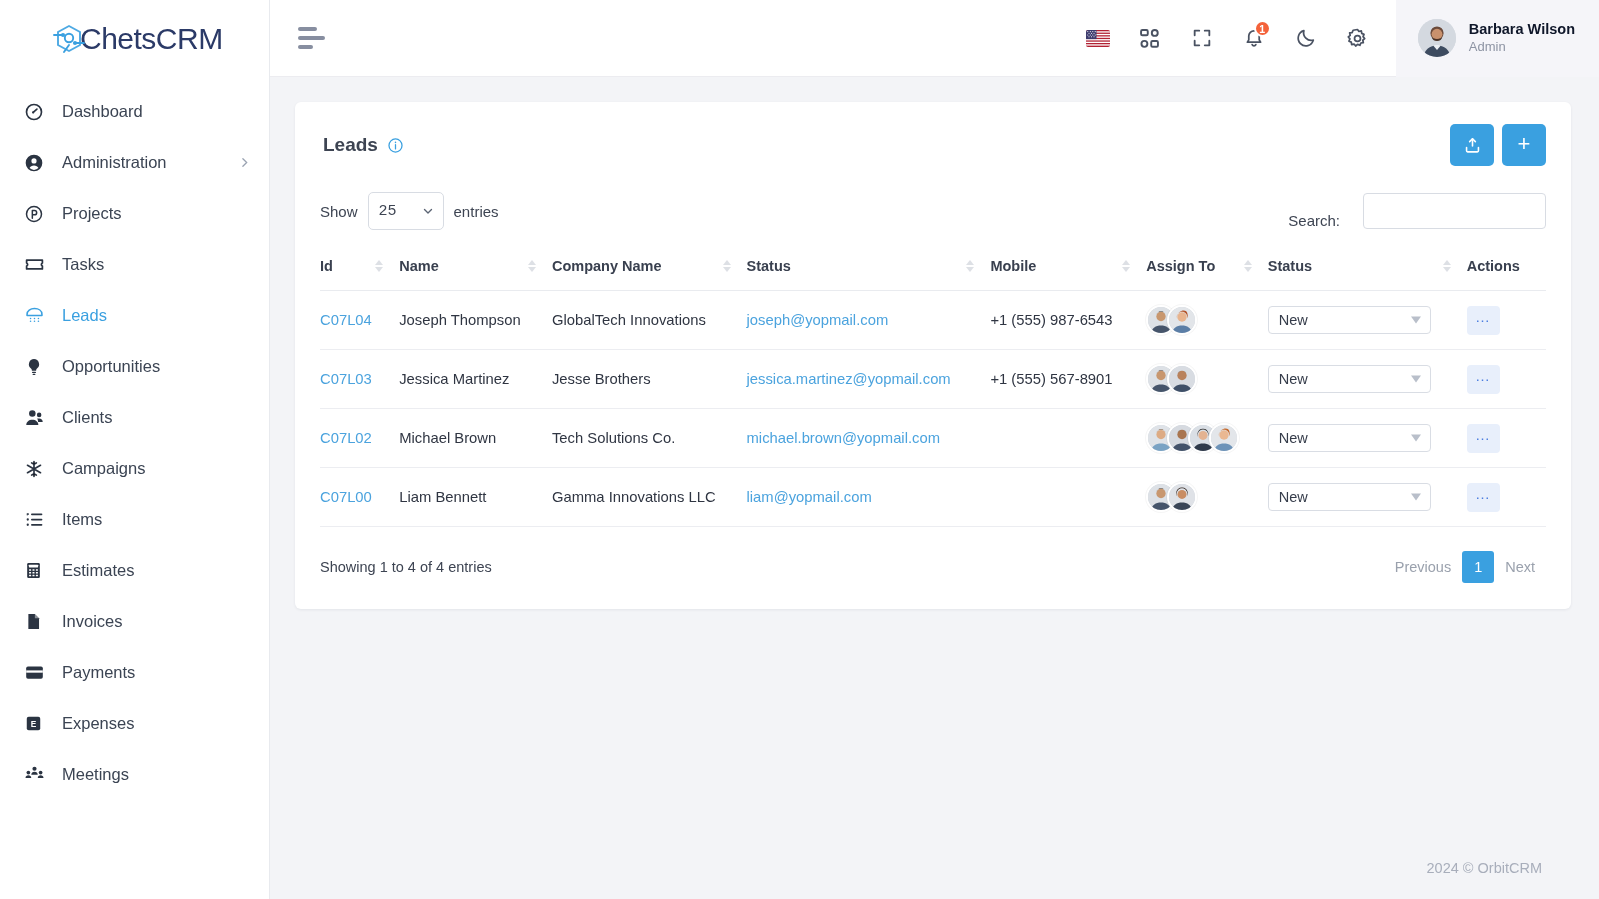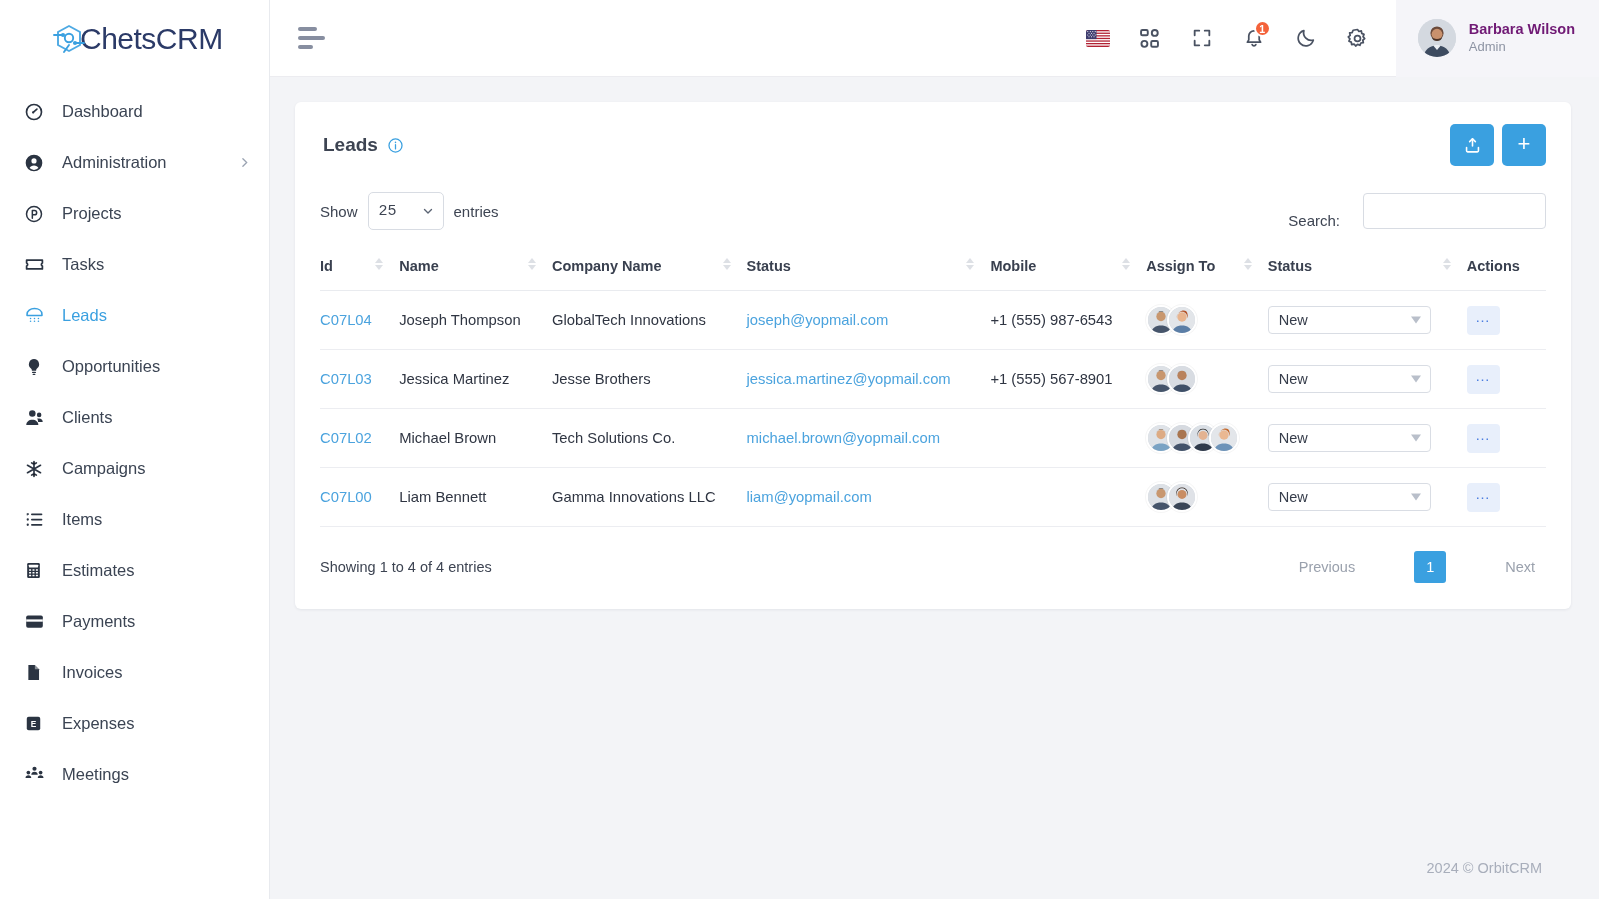--- a/index.html
+++ b/index.html
@@ -85,21 +85,21 @@
   }
   .user-box {
     display: flex; align-items: center; gap: 13px;
     height: 77px; padding: 0 24px 0 22px;
     background: #f5f5f9; cursor: pointer; margin-left: 12px;
   }
   .avatar-lg {
     width: 38px; height: 38px; border-radius: 50%;
     overflow: hidden; background: #d7dbe2; flex-shrink: 0;
   }
-  .user-name { font-size: 14.5px; font-weight: 700; color: #701a75; line-height: 1.35; }
+  .user-name { font-size: 14.5px; font-weight: 700; color: #0f172a; line-height: 1.35; }
   .user-role { font-size: 13px; color: #8d94a3; line-height: 1.3; }
 
   
   .content { flex: 1; padding: 25px 28px 0 25px; overflow: hidden; }
   .card {
     background: #fff; border-radius: 6px;
     box-shadow: 0 1px 3px rgba(20,30,60,.07);
     width: 100%;
   }
   .card-head {
@@ -140,21 +140,21 @@
     font-family: "Liberation Sans", sans-serif;
   }
 
   
   table { width: 100%; border-collapse: collapse; }
   thead th {
     text-align: left; font-size: 14.5px; font-weight: 700; color: #39404f;
     padding: 14px 0 16px 0; border-bottom: 1px solid #e9ebef;
     white-space: nowrap; position: relative; cursor: pointer;
   }
-  .th-in { display: flex; align-items: flex-start; justify-content: space-between; padding-right: 16px; }
+  .th-in { display: flex; align-items: center; justify-content: space-between; padding-right: 16px; }
   .sorter { display: inline-flex; flex-direction: column; gap: 2px; margin-left: 12px; opacity: .55; }
   .sorter i {
     display: block; width: 0; height: 0;
     border-left: 4.5px solid transparent; border-right: 4.5px solid transparent;
   }
   .sorter i.up { border-bottom: 5px solid #c2c7d0; }
   .sorter i.dn { border-top: 5px solid #c2c7d0; }
 
   tbody td {
     padding: 14px 0; border-bottom: 1px solid #ecedf1;
@@ -204,21 +204,21 @@
     display: flex; align-items: center; justify-content: center;
     cursor: pointer; padding-bottom: 7px;
   }
 
   
   .table-foot {
     display: flex; align-items: center;
     padding: 24px 25px 26px 25px;
     font-size: 14.5px; color: #3d4452;
   }
-  .pager { margin-left: auto; display: flex; align-items: center; gap: 48px; }
+  .pager { margin-left: auto; display: flex; align-items: center; }
   .pg {
     min-width: 34px; height: 32px; padding: 0 11px;
     display: flex; align-items: center; justify-content: center;
     font-size: 14.5px; color: #9aa1ad; cursor: pointer;
   }
   .pg.num { background: #3aa0e0; color: #fff; border-radius: 3px; min-width: 32px; padding: 0; }
 
   .page-foot {
     margin-top: auto; height: 62px;
     display: flex; align-items: center; justify-content: flex-end;
@@ -373,36 +373,36 @@
               <rect x="10.7" y="17.3" width="2.6" height="2.1" rx=".4"></rect>
               <rect x="15" y="17.3" width="2.6" height="2.1" rx=".4"></rect>
             </g>
           </svg>
         </span>
         <span class="nav-label">Estimates</span>
       </div>
 
       <div class="nav-item">
         <span class="nav-ico">
+          <svg width="19" height="19" viewBox="0 0 24 24" fill="currentColor">
+            <path d="M5.5 2.5h8.2L19 7.9v13.6H5.5z"></path>
+            <path d="M13.7 2.5L19 7.9h-5.3z" fill="#fff" opacity=".45"></path>
+          </svg>
+        </span>
+        <span class="nav-label">Invoices</span>
+      </div>
+
+      <div class="nav-item">
+        <span class="nav-ico">
           <svg width="21" height="21" viewBox="0 0 24 24" fill="currentColor">
             <rect x="2.5" y="5" width="19" height="14" rx="2"></rect>
             <rect x="2.5" y="9.6" width="19" height="2.6" fill="#fff"></rect>
           </svg>
         </span>
         <span class="nav-label">Payments</span>
-      </div>
-
-      <div class="nav-item">
-        <span class="nav-ico">
-          <svg width="19" height="19" viewBox="0 0 24 24" fill="currentColor">
-            <path d="M5.5 2.5h8.2L19 7.9v13.6H5.5z"></path>
-            <path d="M13.7 2.5L19 7.9h-5.3z" fill="#fff" opacity=".45"></path>
-          </svg>
-        </span>
-        <span class="nav-label">Invoices</span>
       </div>
 
       <div class="nav-item">
         <span class="nav-ico">
           <svg width="19" height="19" viewBox="0 0 24 24" fill="currentColor">
             <rect x="3.5" y="3.5" width="17" height="17" rx="2.4"></rect>
             <text x="12" y="16.3" text-anchor="middle" font-size="10.5" font-weight="700" fill="#fff" font-family="Liberation Sans, sans-serif">E</text>
           </svg>
         </span>
         <span class="nav-label">Expenses</span>

